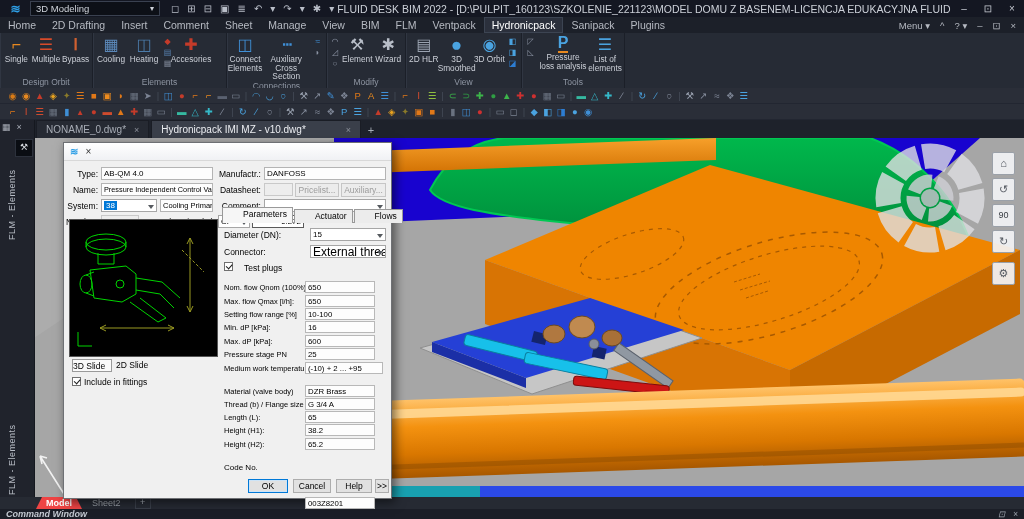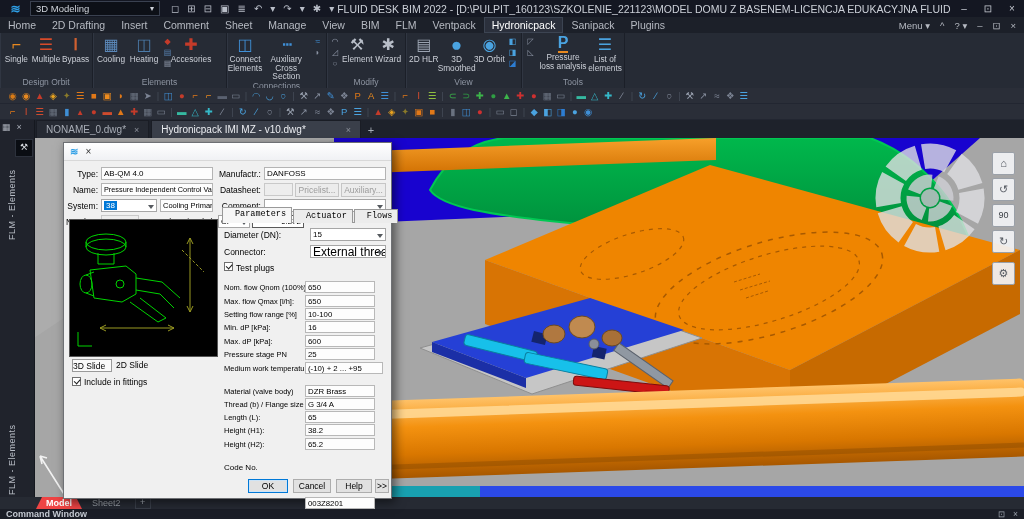--- a/index.html
+++ b/index.html
@@ -115,38 +115,38 @@
   .wbtn.dis2{color:#9c9c9c;background:#ececec;border-color:#c6c6c6;}
   .chk{position:absolute;width:9px;height:9px;background:#fff;border:1px solid #707070;box-sizing:border-box;}
   .chk:after{content:"";position:absolute;left:1px;top:1px;width:5px;height:2.5px;
              border-left:1.4px solid #1c1c1c;border-bottom:1.4px solid #1c1c1c;transform:rotate(-48deg);}
   .preview{position:absolute;left:5px;top:76px;width:147px;height:136px;background:#000;border:1px solid #555;}
   .slide{position:absolute;height:13px;font-size:8.5px;line-height:12px;text-align:left;}
   .slide.sel{background:#fafafa;border:1px solid #9a9a9a;box-sizing:border-box;}
   .dtabs{position:absolute;left:158px;top:64px;width:164px;height:15px;border-bottom:1px solid #999;
          display:flex;align-items:flex-end;}
   .dtab{border:1px solid #999;border-bottom:none;background:#ececec;font-size:8.5px;
-        padding:1px 5px 0 12px;height:12px;margin-right:1px;position:relative;top:1px;font-family:Liberation Mono, monospace;}
+        padding:1px 5px 0 20px;height:12px;margin-right:1px;position:relative;top:1px;}
   .dtab.active{background:#f6f6f6;height:14px;top:1px;z-index:2;}
   .prow .plbl{position:absolute;left:160px;font-size:7.5px;white-space:nowrap;color:#000;}
   .prow .pfld{position:absolute;left:241px;width:70px;height:12px;background:#fdfdfd;
               border:1px solid #b8b8b8;font-size:7.8px;line-height:11px;padding:0 2px;
               box-sizing:border-box;white-space:nowrap;overflow:hidden;}
 
   
   .sheetbar{position:absolute;left:0;top:497px;width:1024px;height:12px;background:#262a33;
             display:flex;align-items:center;padding-left:36px;box-sizing:border-box;}
   .stab{height:12px;line-height:12px;padding:0 10px;font-size:9px;color:#9aa0a8;
         clip-path:polygon(6px 0,calc(100% - 6px) 0,100% 100%,0 100%);}
   .stab.active{background:#ef4444;color:#ffffff;font-weight:bold;}
   .stab-add{margin-left:4px;width:14px;height:10px;line-height:9px;text-align:center;color:#aab0ba;
             border:1px solid #3a3f4a;font-size:9px;}
   .statusbar{position:absolute;left:0;top:509px;width:1024px;height:10px;background:#1b1e27;
              display:flex;align-items:center;font-size:9px;font-weight:bold;color:#c3c8d0;
-             padding:0 6px;box-sizing:border-box;}
+             padding:0 6px;box-sizing:border-box;font-style:italic;}
   .statusbar .sicons{margin-left:auto;display:flex;gap:8px;font-weight:normal;color:#9aa0aa;font-size:8.5px;}
 </style>
 </head>
 <body>
 
 <div class="app">
 
   <div class="titlebar">
     <span class="applogo">≋</span>
     <div class="wsbox">
@@ -615,21 +615,21 @@
     <div class="fld" style="left:246px;top:85px;width:76px;">
       <span>15</span>
       <span class="caret"></span>
     </div>
     <span class="llab" style="left:160px;top:104px;">Connector:</span>
     <div class="fld" style="left:246px;top:102px;width:76px;font-size:12px;">
       <span>External thread</span>
       <span class="caret"></span>
     </div>
     <span class="chk" style="left:160px;top:119px;"></span>
-    <span class="llab" style="left:172px;top:120px;">Test plugs</span>
+    <span class="llab" style="left:180px;top:120px;">Test plugs</span>
 
     <div class="prow">
       <span class="plbl" style="top:140px;">Nom. flow Qnom (100%) [l/h]:</span>
       <span class="pfld" style="top:138px;">650</span>
     </div>
     <div class="prow">
       <span class="plbl" style="top:154px;">Max. flow Qmax [l/h]:</span>
       <span class="pfld" style="top:152px;">650</span>
     </div>
     <div class="prow">

